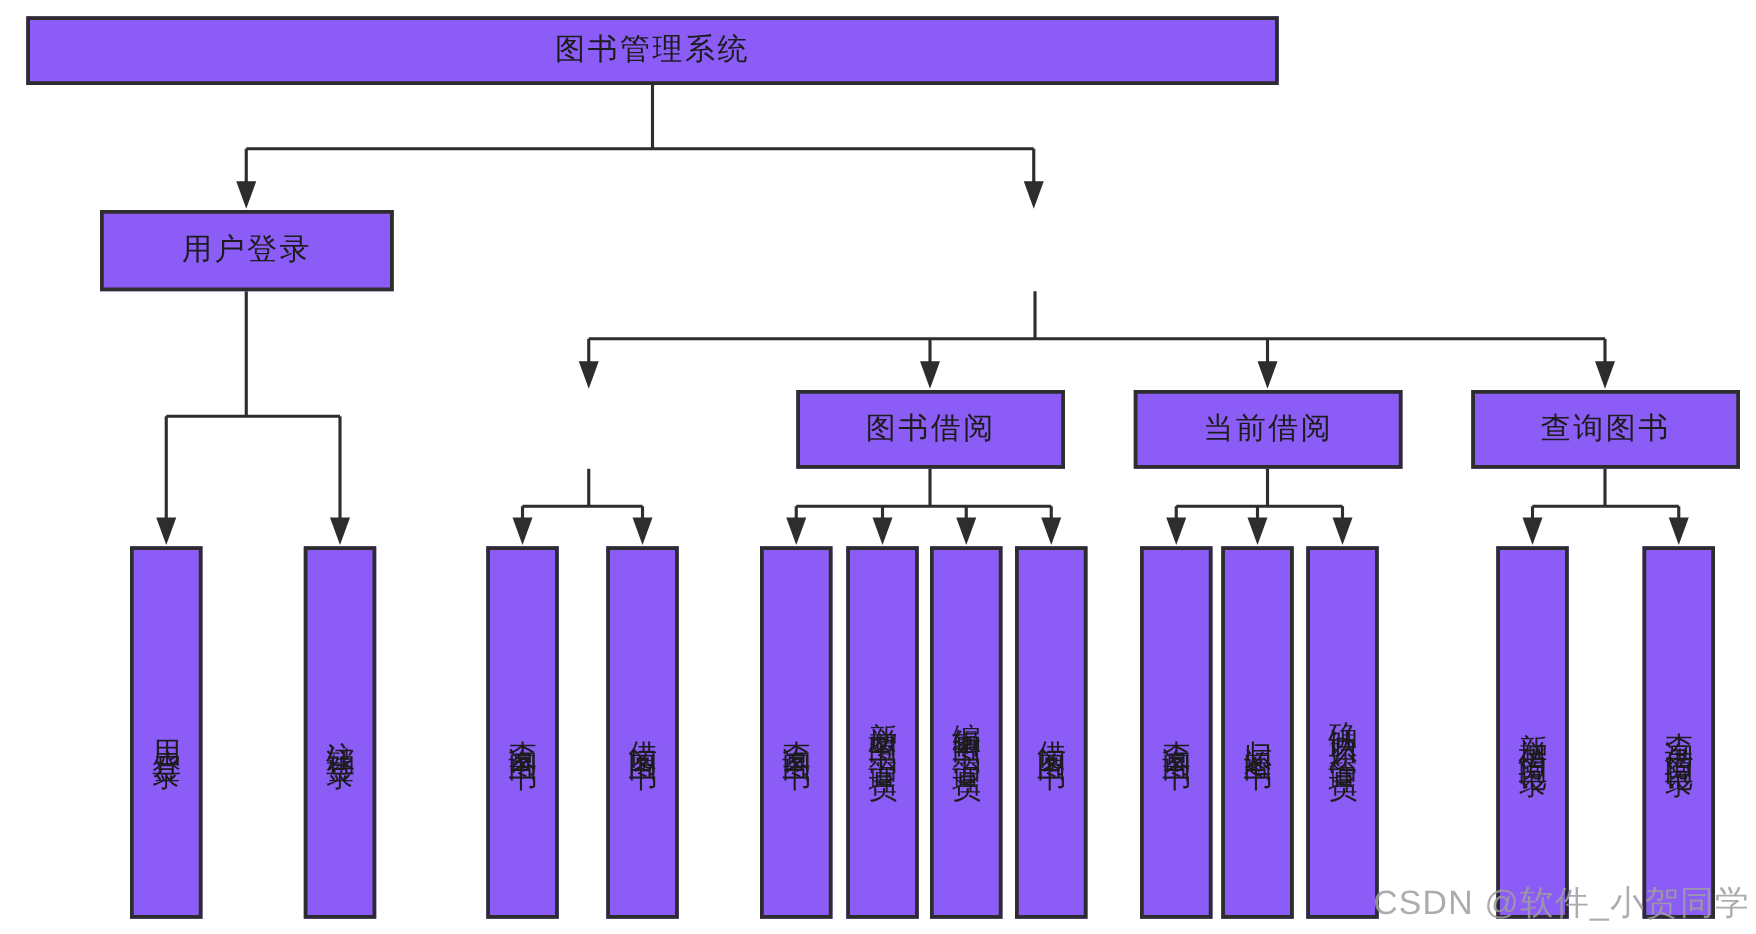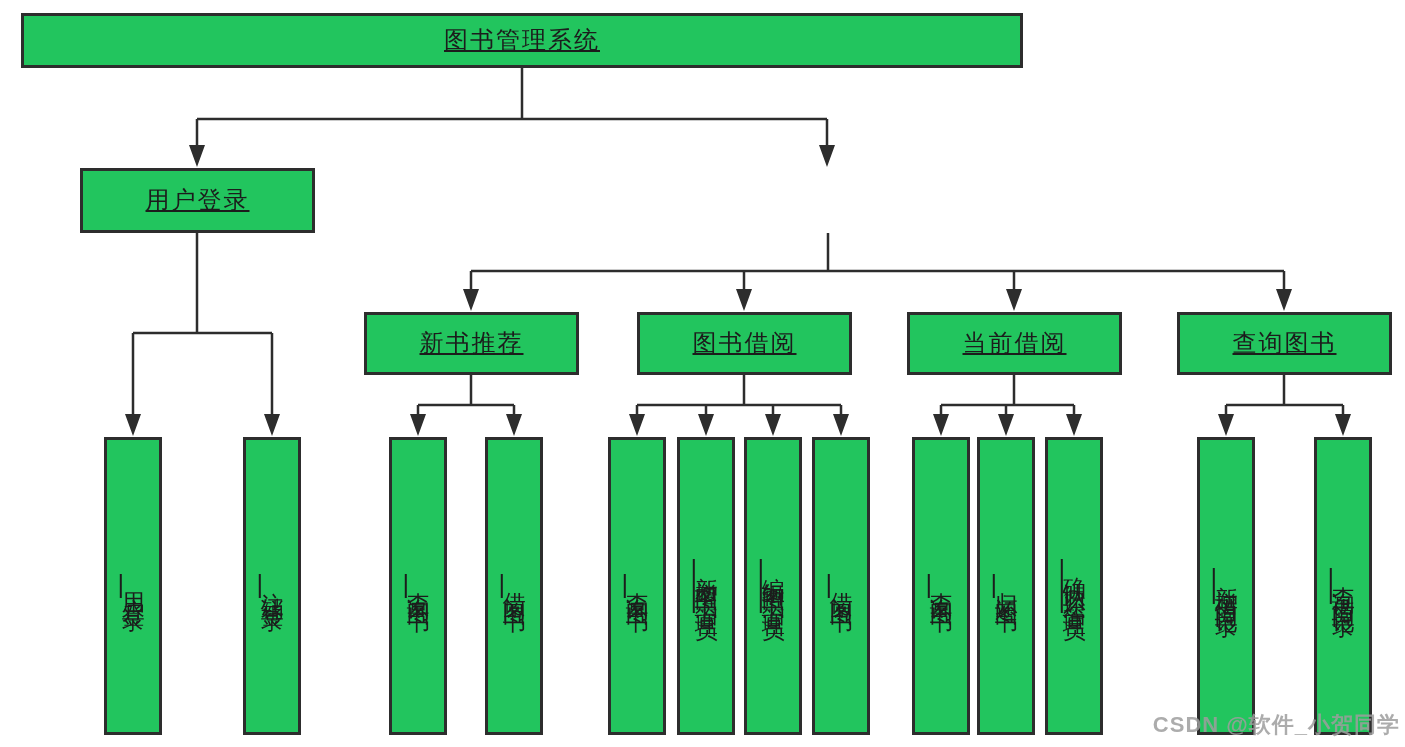--- a/index.html
+++ b/index.html
@@ -8,48 +8,46 @@
     width:1405px;height:747px;
     background:#ffffff;
     font-family:"Liberation Sans","DejaVu Sans",sans-serif;
     color:#1c1c1c;
     overflow:hidden;
   }
   #wires{position:absolute;left:0;top:0;width:1405px;height:747px;}
   .box{
     position:absolute;
     box-sizing:border-box;
-    background:#22c55e;
+    background:#8b5cf6;
     border:3px solid #2d2d2d;
     display:flex;
     align-items:center;
     justify-content:center;
     font-size:24px;
     letter-spacing:2px;
     line-height:1.2;
     white-space:nowrap;
-    text-decoration:underline;
   }
   .v-box{
     writing-mode:vertical-rl;
     text-orientation:mixed;
     letter-spacing:6px;
     font-size:23px;
     white-space:normal;
   }
   #watermark{
     position:absolute;
     right:5px;
     bottom:7px;
-    font-size:22px;
+    font-size:27px;
     letter-spacing:1px;
     color:#9e9e9e;
     opacity:0.85;
     z-index:10;
-    font-weight:bold;
   }
 </style>
 </head>
 <body>
 
 <div id="stage">
 
   <svg id="wires" viewBox="0 0 1405 747" xmlns="http://www.w3.org/2000/svg">
     <path fill="none" stroke="#2d2d2d" stroke-width="2.5" d="M522 68 V119 M197 119 H827 M197 119 V148 M827 119 V148
              M197 233 V333 M133 333 H272 M133 333 V417 M272 333 V417
@@ -67,21 +65,20 @@
              M765 414 L781 414 L773 436 Z  M833 414 L849 414 L841 436 Z
              M933 414 L949 414 L941 436 Z  M998 414 L1014 414 L1006 436 Z
              M1066 414 L1082 414 L1074 436 Z
              M1218 414 L1234 414 L1226 436 Z  M1335 414 L1351 414 L1343 436 Z"></path>
   </svg>
 
   <div class="box" style="left:21px;top:13px;width:1002px;height:55px;">图书管理系统</div>
 
   <div class="box" style="left:80px;top:168px;width:235px;height:65px;">用户登录</div>
 
-  <div class="box" style="left:364px;top:312px;width:215px;height:63px;">新书推荐</div>
   <div class="box" style="left:637px;top:312px;width:215px;height:63px;">图书借阅</div>
   <div class="box" style="left:907px;top:312px;width:215px;height:63px;">当前借阅</div>
   <div class="box" style="left:1177px;top:312px;width:215px;height:63px;">查询图书</div>
 
   <div class="box v-box" style="left:104px;top:437px;width:58px;height:298px;">用户登录</div>
   <div class="box v-box" style="left:243px;top:437px;width:58px;height:298px;">注销登录</div>
 
   <div class="box v-box" style="left:389px;top:437px;width:58px;height:298px;">查询图书</div>
   <div class="box v-box" style="left:485px;top:437px;width:58px;height:298px;">借阅图书</div>
 

